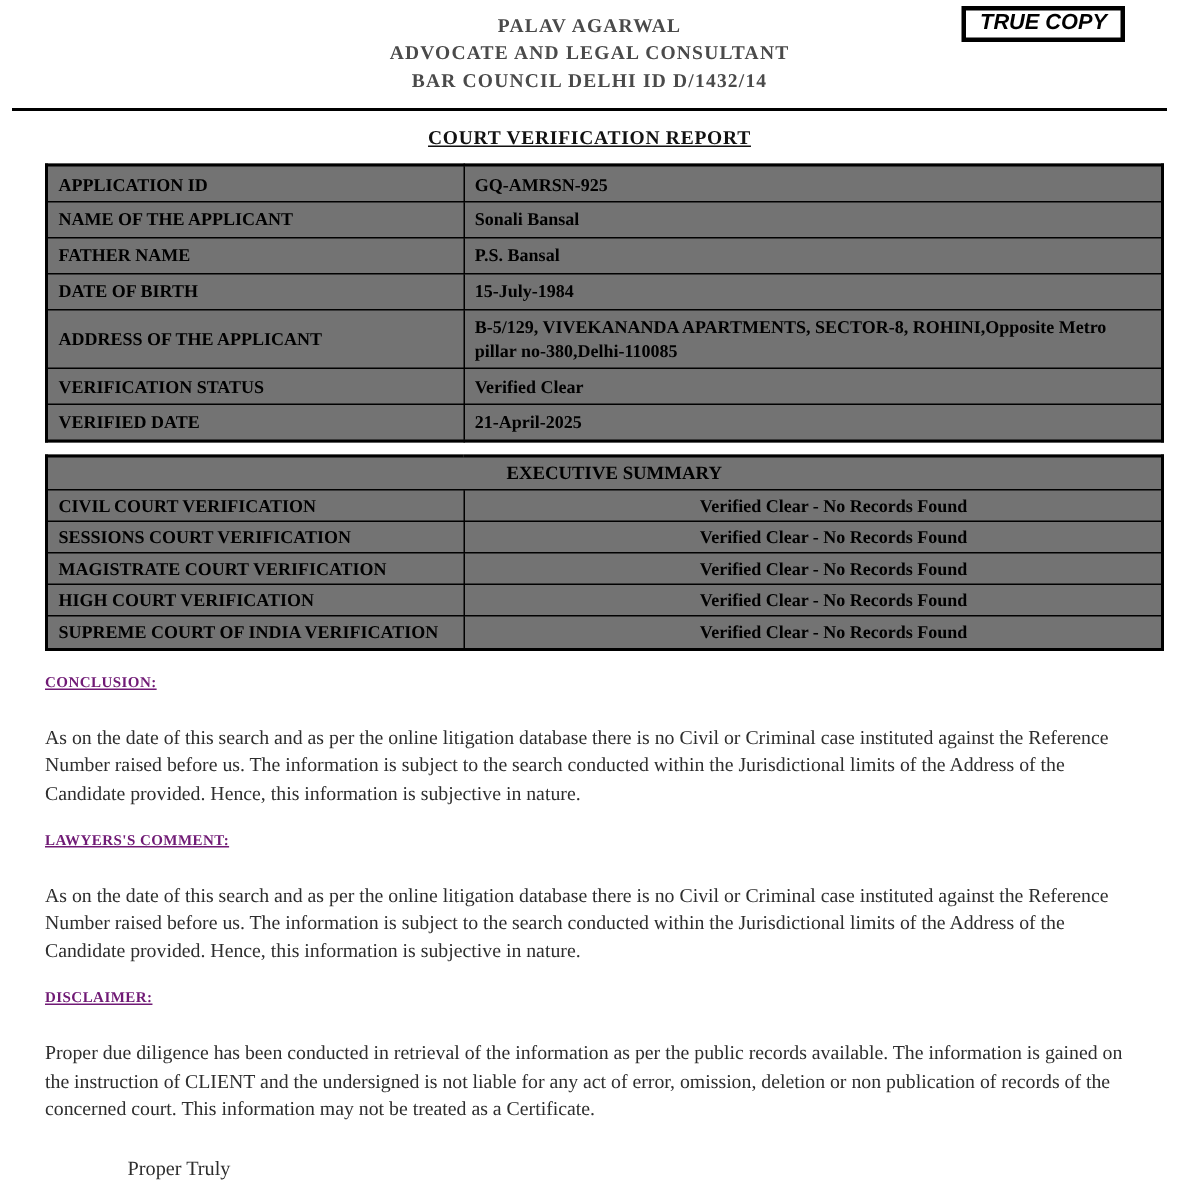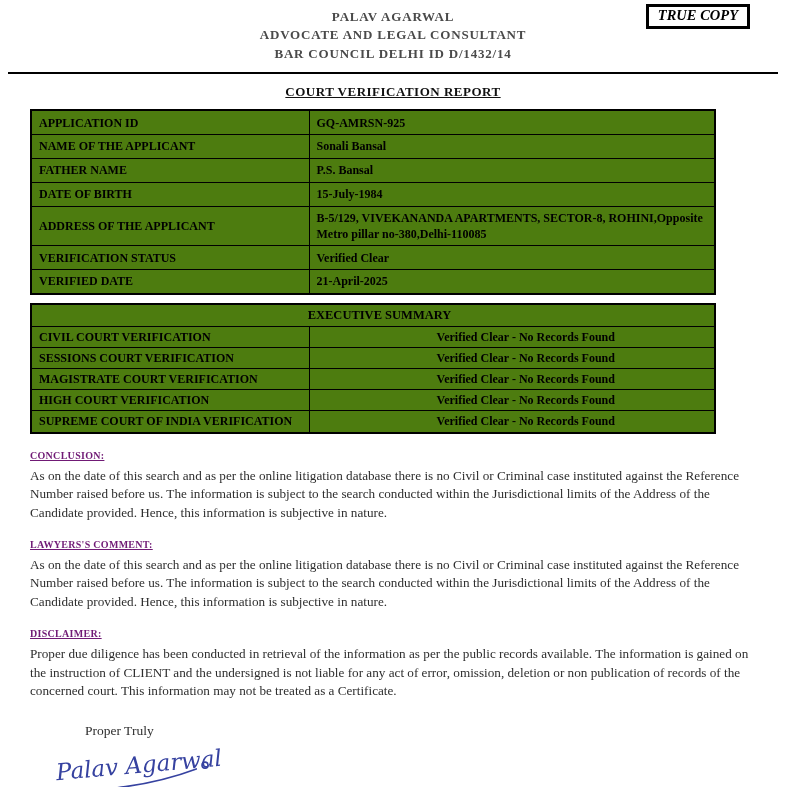--- a/index.html
+++ b/index.html
@@ -13,21 +13,21 @@
     position:relative;
     width:786px; height:787px;
     padding:8px 10px 0 30px;
     overflow:hidden;
     background:#fff;
   }
   .true-copy {
     position:absolute; top:4px; right:36px;
     border:3px solid #000;
     padding:0 9px 2px 9px;
-    font-family:Liberation Serif, serif;
+    font-family:Liberation Sans, sans-serif;
     font-weight:bold; font-style:italic;
     font-size:14.5px; color:#000;
     background:#fff;
   }
   .letterhead {
     text-align:center;
     color:#4a4a4a;
     font-weight:bold;
     font-size:13px;
     letter-spacing:0.8px;
@@ -42,24 +42,24 @@
   .title {
     text-align:center;
     font-weight:bold;
     font-size:13px;
     letter-spacing:0.5px;
     text-decoration:underline;
     color:#111;
     margin:0 0 9px -20px;
   }
   table.doc {
-    width:686px;
+    width:746px;
     border-collapse:collapse;
     border:2px solid #000;
-    background:#4d7c0f;
+    background:#737373;
   }
   table.doc td {
     border:1px solid #000;
     font-size:12px;
     font-weight:bold;
     color:#000;
     padding:3px 7px;
     vertical-align:middle;
     line-height:1.35;
   }
@@ -72,21 +72,21 @@
   .section { margin-top:11px; width:740px; }
   .sec-head {
     display:inline-block;
     font-weight:bold;
     font-size:10px;
     letter-spacing:0.3px;
     text-decoration:underline;
     color:#701a75;
   }
   .sec-body {
-    margin-top:4px;
+    margin-top:20px;
     font-size:13.2px;
     line-height:1.42;
     color:#2e2e2e;
     width:736px;
   }
   .closing { margin:22px 0 2px 55px; font-size:13.5px; color:#2e2e2e; }
   .sig-wrap { margin-left:18px; height:56px; }
   .sig-text {
     font-family:"DejaVu Serif", serif;
     font-style:italic;

